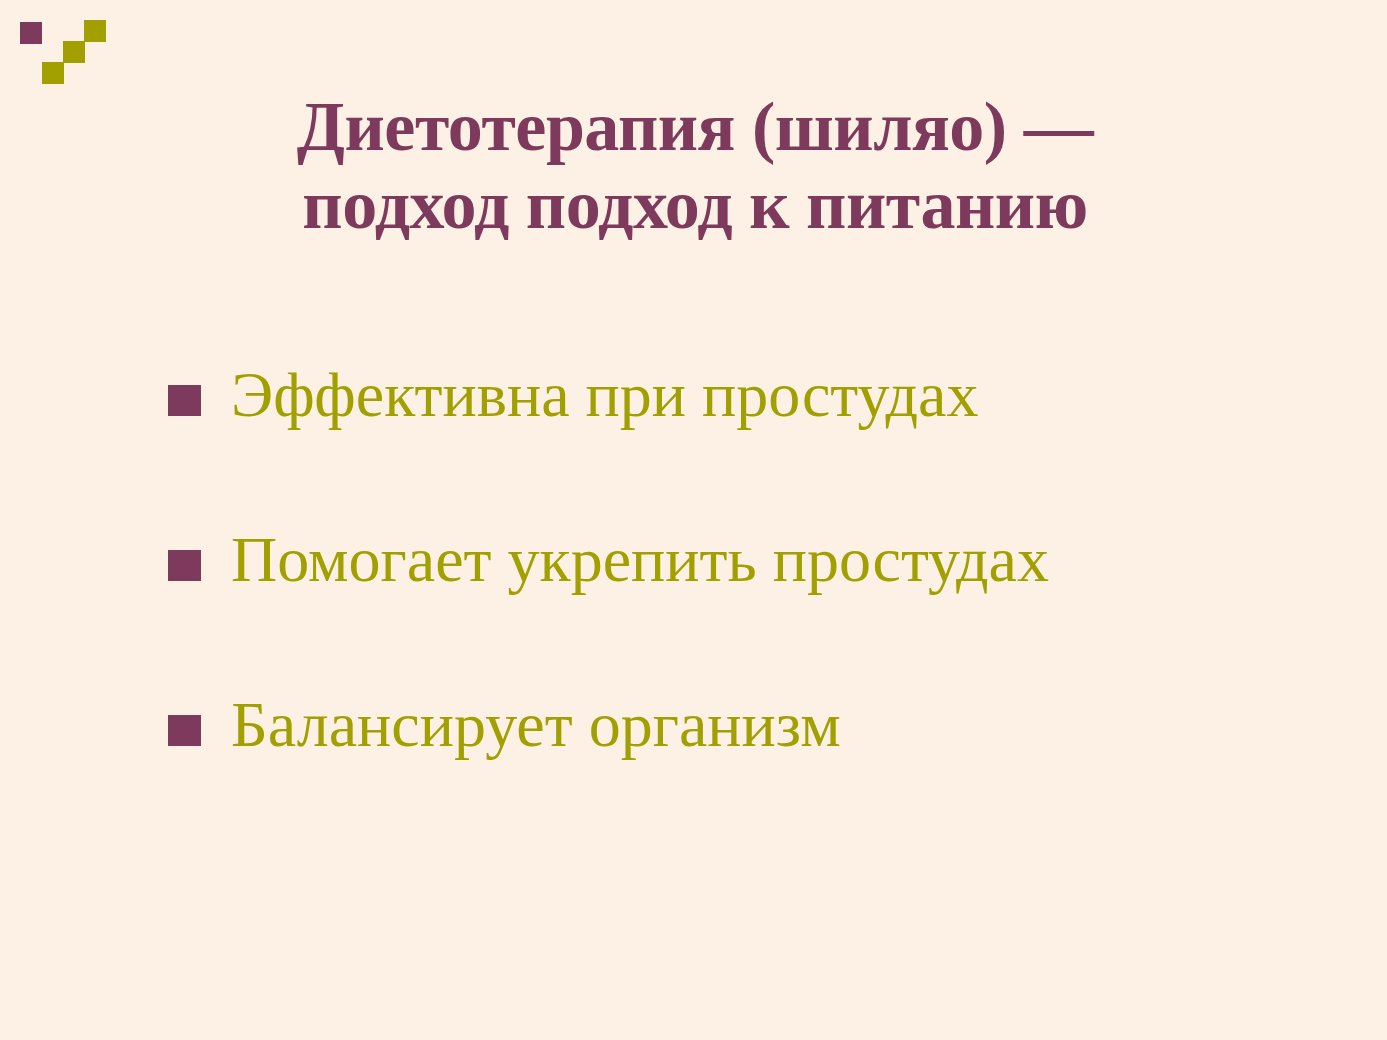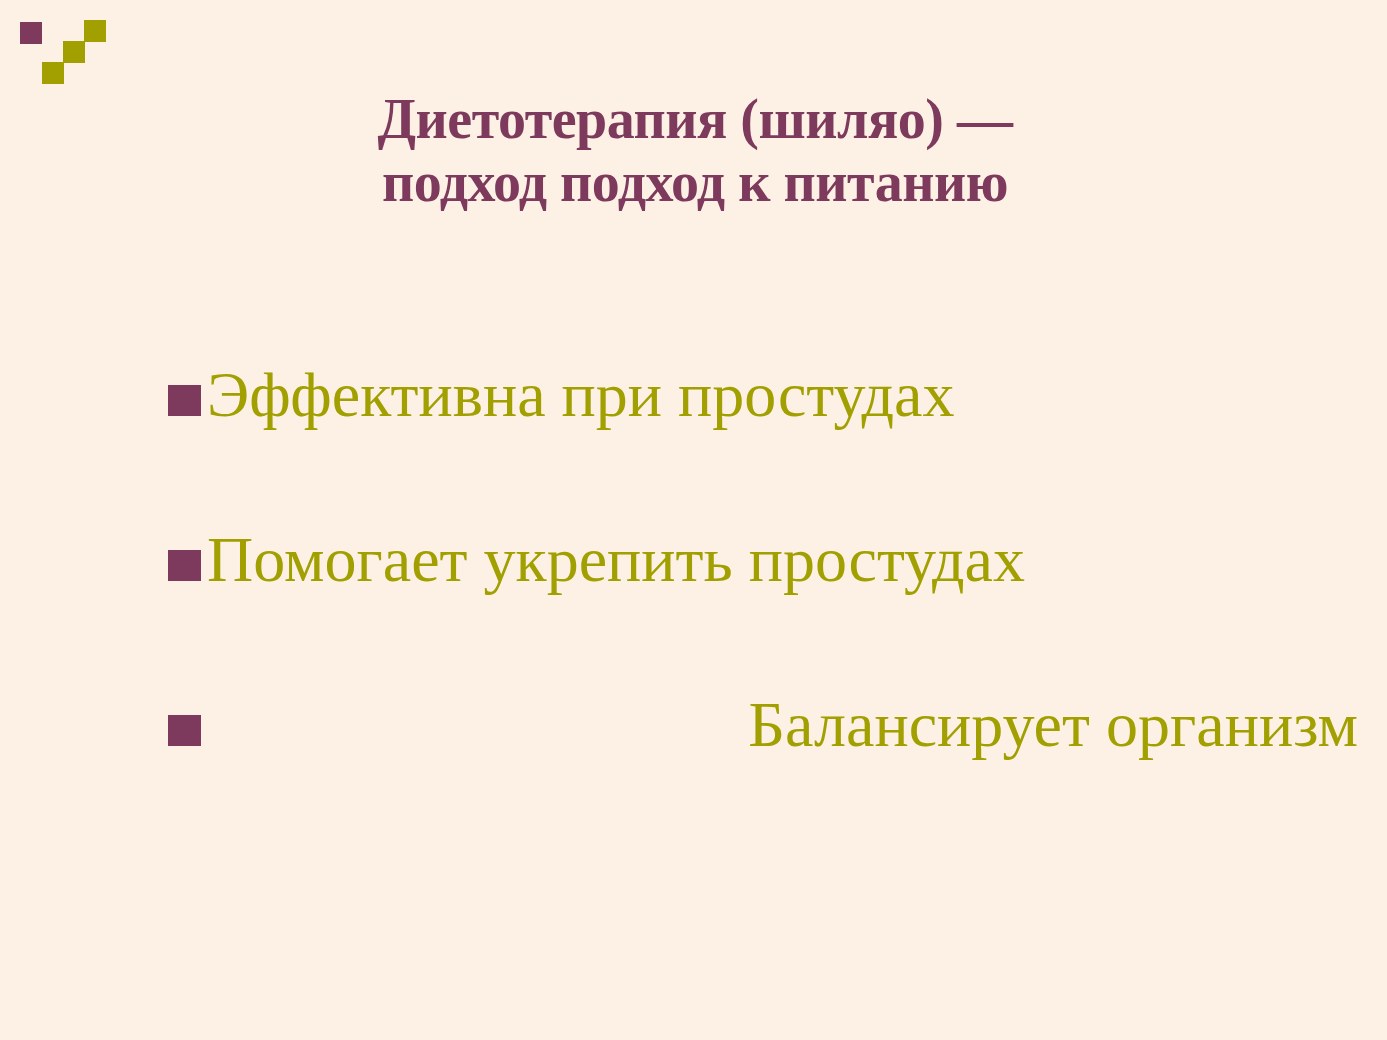--- a/index.html
+++ b/index.html
@@ -82,41 +82,41 @@
   .title-block {
     position: absolute;
     left: 60px;
     top: 88px;
     width: 1270px;
     text-align: center;
   }
   .title-line {
     color: #7d3a5c;
     font-weight: bold;
-    font-size: 56px;
+    font-size: 70px;
     line-height: 1.12;
     letter-spacing: -0.5px;
     white-space: nowrap;
   }
 
   
   .bullets {
     position: absolute;
     left: 168px;
     top: 360px;
     width: 1190px;
   }
   .bullet-row {
     display: flex;
     align-items: flex-start;
     margin-bottom: 96px;
+    gap: 24px;
   }
   .bullet-row:last-child {
     margin-bottom: 16px;
-    justify-content: space-between;
   }
   .bullet-marker {
     flex: 0 0 auto;
     width: 33px;
     height: 31px;
     background: #7d3a5c;
     margin-top: 25px;
     margin-right: 6px;
   }
   .bullet-text {

